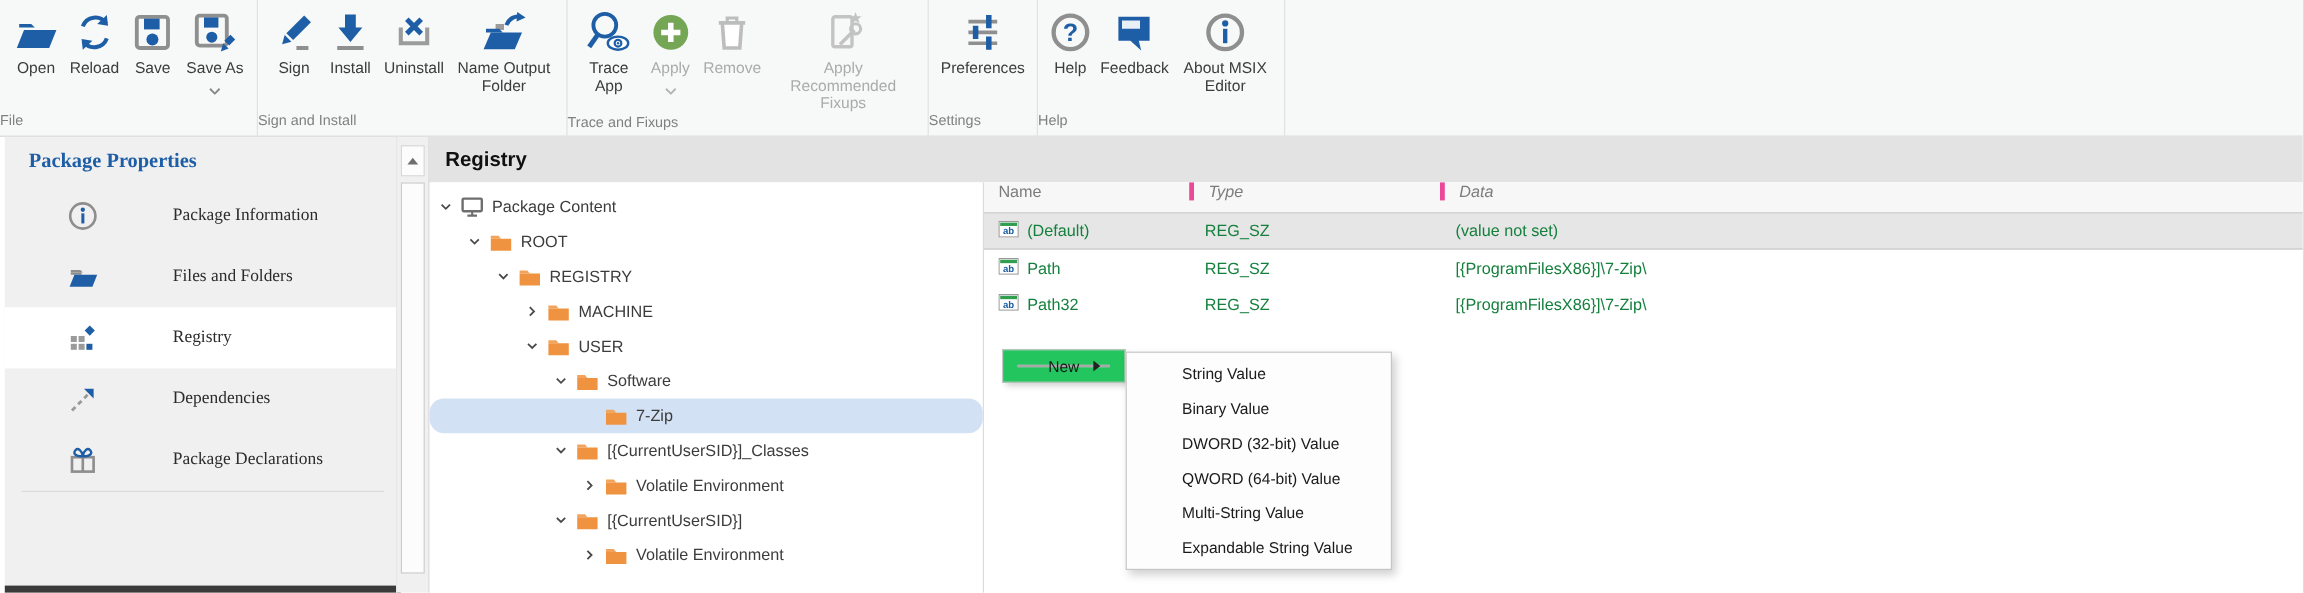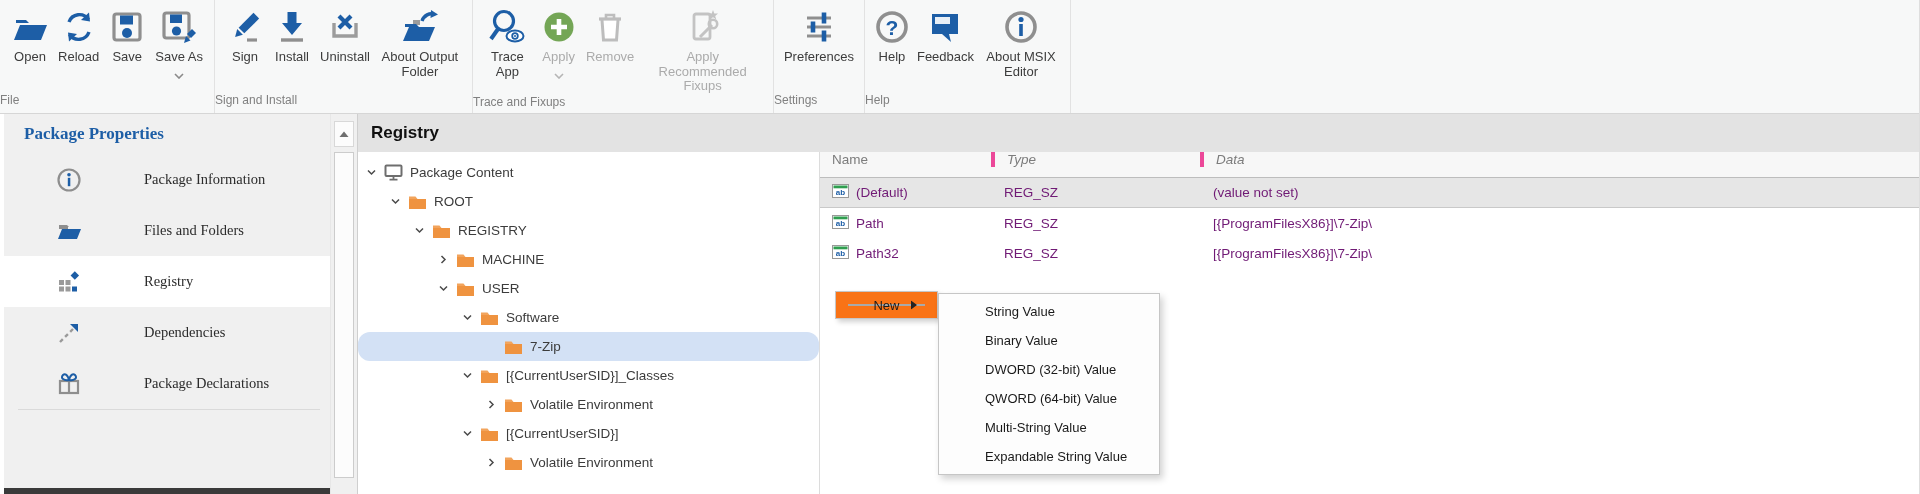--- a/index.html
+++ b/index.html
@@ -58,29 +58,29 @@
   .tw-exp { width:18px; height:14px; flex:none; display:flex; align-items:center; }
   .tw-icon { width:20px; flex:none; display:flex; align-items:center; margin-right:6px; }
 
   
   .table-panel { flex:1; position:relative; font-size:13.5px; background:#fff; }
   .thead { height:26px; display:flex; align-items:flex-start; color:#7c7c7c;
            background:#f7f7f7; border-bottom:1px solid #bdbdbd; }
   .th { display:flex; align-items:center; padding-left:12px; }
   .th-name { width:171px; } .th-type { width:209px; } .th-data { flex:1; }
   .th-type, .th-data { border-left:4px solid #ec4899;font-style:italic; }
-  .trow { height:30px; display:flex; align-items:center; color:#701a75; cursor:default; }
+  .trow { height:30px; display:flex; align-items:center; color:#15803d; cursor:default; }
   .trow.highlighted { background:#e6e6e6; border-bottom:1px solid #c9c9c9; }
   .td-name { width:171px; padding-left:12px; display:flex; align-items:center; gap:7px; }
   .td-type { width:209px; padding-left:13px; }
   .td-data { flex:1; padding-left:13px; }
 
   
   .ctx-new { position:absolute; left:835px; top:291px; width:103px; height:28px;
-             background:#f97316; border:1px solid #c6c6c6; box-shadow:3px 3px 5px rgba(0,0,0,0.18);
+             background:#22c55e; border:1px solid #c6c6c6; box-shadow:3px 3px 5px rgba(0,0,0,0.18);
              padding:12px; z-index:10; }
   .ctx-new-item { height:100%; background:#dcdcdc; border:1px solid #a9a9a9; position:relative;
                   display:flex; align-items:center; justify-content:center; font-size:13px; color:#1a1a1a; }
   .ctx-new-arrow { position:absolute; right:7px; top:50%; transform:translateY(-50%); display:flex; }
   .ctx-sub { position:absolute; left:938px; top:293px; width:222px; background:#fdfdfd;
              border:1px solid #c6c6c6; box-shadow:3px 4px 7px rgba(0,0,0,0.18); padding:3px 0; z-index:11; }
   .ctx-sub-item { height:29px; line-height:29px; padding-left:46px; font-size:13px; color:#1a1a1a; cursor:default; }
 </style>
 </head>
 <body>
@@ -179,21 +179,21 @@
         <button class="rbtn">
           <span class="ricon">
             <svg width="38" height="38" viewBox="0 0 38 38">
                 <rect x="12" y="12" width="7" height="5" fill="#9c9c9c"></rect>
                 <path d="M4 16h11l3 3H4z" fill="#1d5ea6"></path>
                 <path d="M2 33l6-14h26l-6 14z" fill="#1d5ea6"></path>
                 <path d="M21 13c2-6 8-8 11-7" fill="none" stroke="#1d5ea6" stroke-width="3.4"></path>
                 <polygon points="30,2 37,6.5 29.5,10" fill="#1d5ea6"></polygon>
               </svg>
           </span>
-          <span class="rlabel w80">About Output Folder</span>
+          <span class="rlabel w80">Name Output Folder</span>
         </button>
       </div>
       <div class="rgroup-label">Sign and Install</div>
     </div>
 
     <div class="rgroup rgroup-trace">
       <div class="rbuttons">
         <button class="rbtn">
           <span class="ricon">
             <svg width="38" height="38" viewBox="0 0 38 38">

